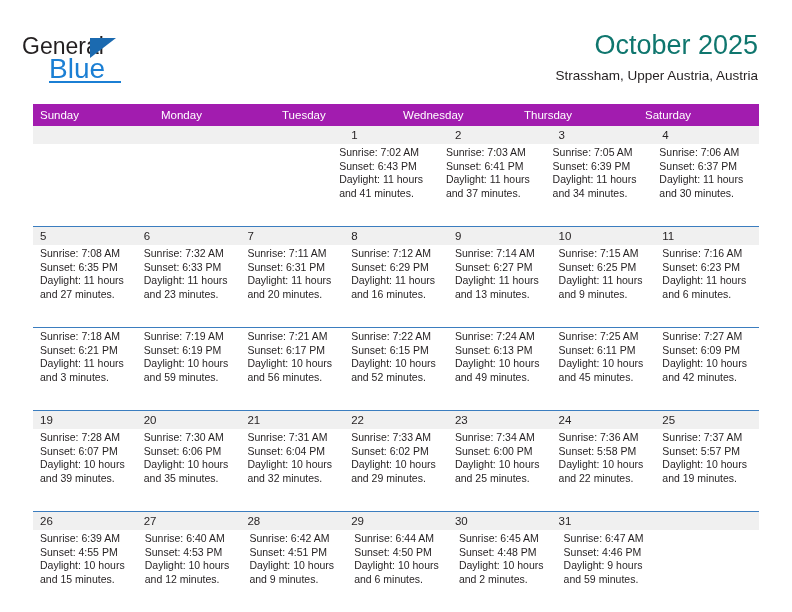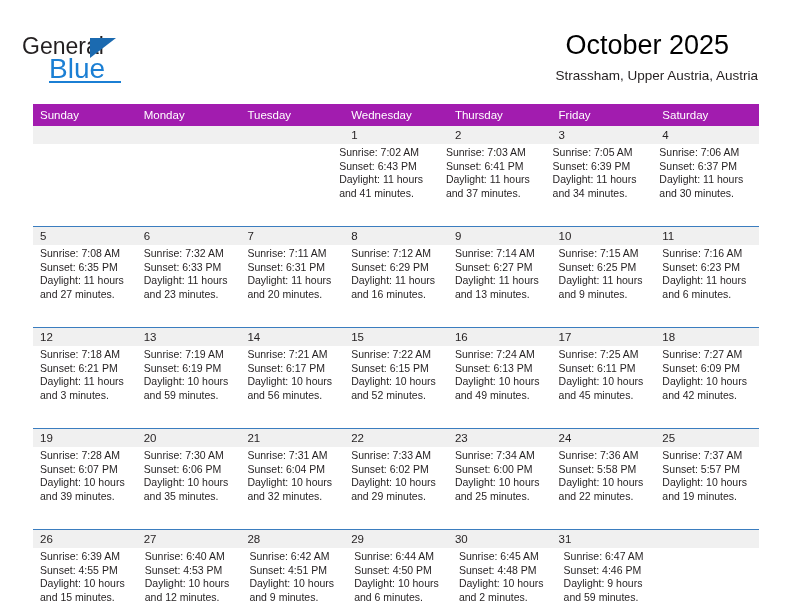--- a/index.html
+++ b/index.html
@@ -73,24 +73,23 @@
   }
 
   .titles {
     position: absolute;
     right: 0;
     top: 0;
     text-align: right;
   }
   .month-title {
     font-size: 27px;
-    color: #000000;
+    color: #0f766e;
     line-height: 34px;
     white-space: nowrap;
-    text-align: center;
   }
   .location-title {
     font-size: 13.5px;
     color: #231f20;
     line-height: 20px;
     margin-top: 4px;
     white-space: nowrap;
     margin-left: 19px;
   }
 
@@ -177,21 +176,20 @@
 
   </div>
 
   <div class="calendar">
     <div class="dow-row">
         <div class="dow-cell">Sunday</div>
         <div class="dow-cell">Monday</div>
         <div class="dow-cell">Tuesday</div>
         <div class="dow-cell">Wednesday</div>
         <div class="dow-cell">Thursday</div>
-        <div class="dow-cell">Friday</div>
         <div class="dow-cell">Saturday</div>
       </div>
     <div class="weeks">
         <div class="week">
           <div class="week-dates">
             <div class="date-cell"></div>
             <div class="date-cell"></div>
             <div class="date-cell"></div>
             <div class="date-cell">1</div>
             <div class="date-cell">2</div>
@@ -277,29 +275,20 @@
             </div>
             <div class="info-cell">
               <div class="info-line">Sunrise: 7:16 AM</div>
               <div class="info-line">Sunset: 6:23 PM</div>
               <div class="info-line">Daylight: 11 hours</div>
               <div class="info-line">and 6 minutes.</div>
             </div>
           </div>
         </div>
         <div class="week">
-          <div class="week-dates">
-            <div class="date-cell">12</div>
-            <div class="date-cell">13</div>
-            <div class="date-cell">14</div>
-            <div class="date-cell">15</div>
-            <div class="date-cell">16</div>
-            <div class="date-cell">17</div>
-            <div class="date-cell">18</div>
-          </div>
           <div class="week-body">
             <div class="info-cell">
               <div class="info-line">Sunrise: 7:18 AM</div>
               <div class="info-line">Sunset: 6:21 PM</div>
               <div class="info-line">Daylight: 11 hours</div>
               <div class="info-line">and 3 minutes.</div>
             </div>
             <div class="info-cell">
               <div class="info-line">Sunrise: 7:19 AM</div>
               <div class="info-line">Sunset: 6:19 PM</div>

